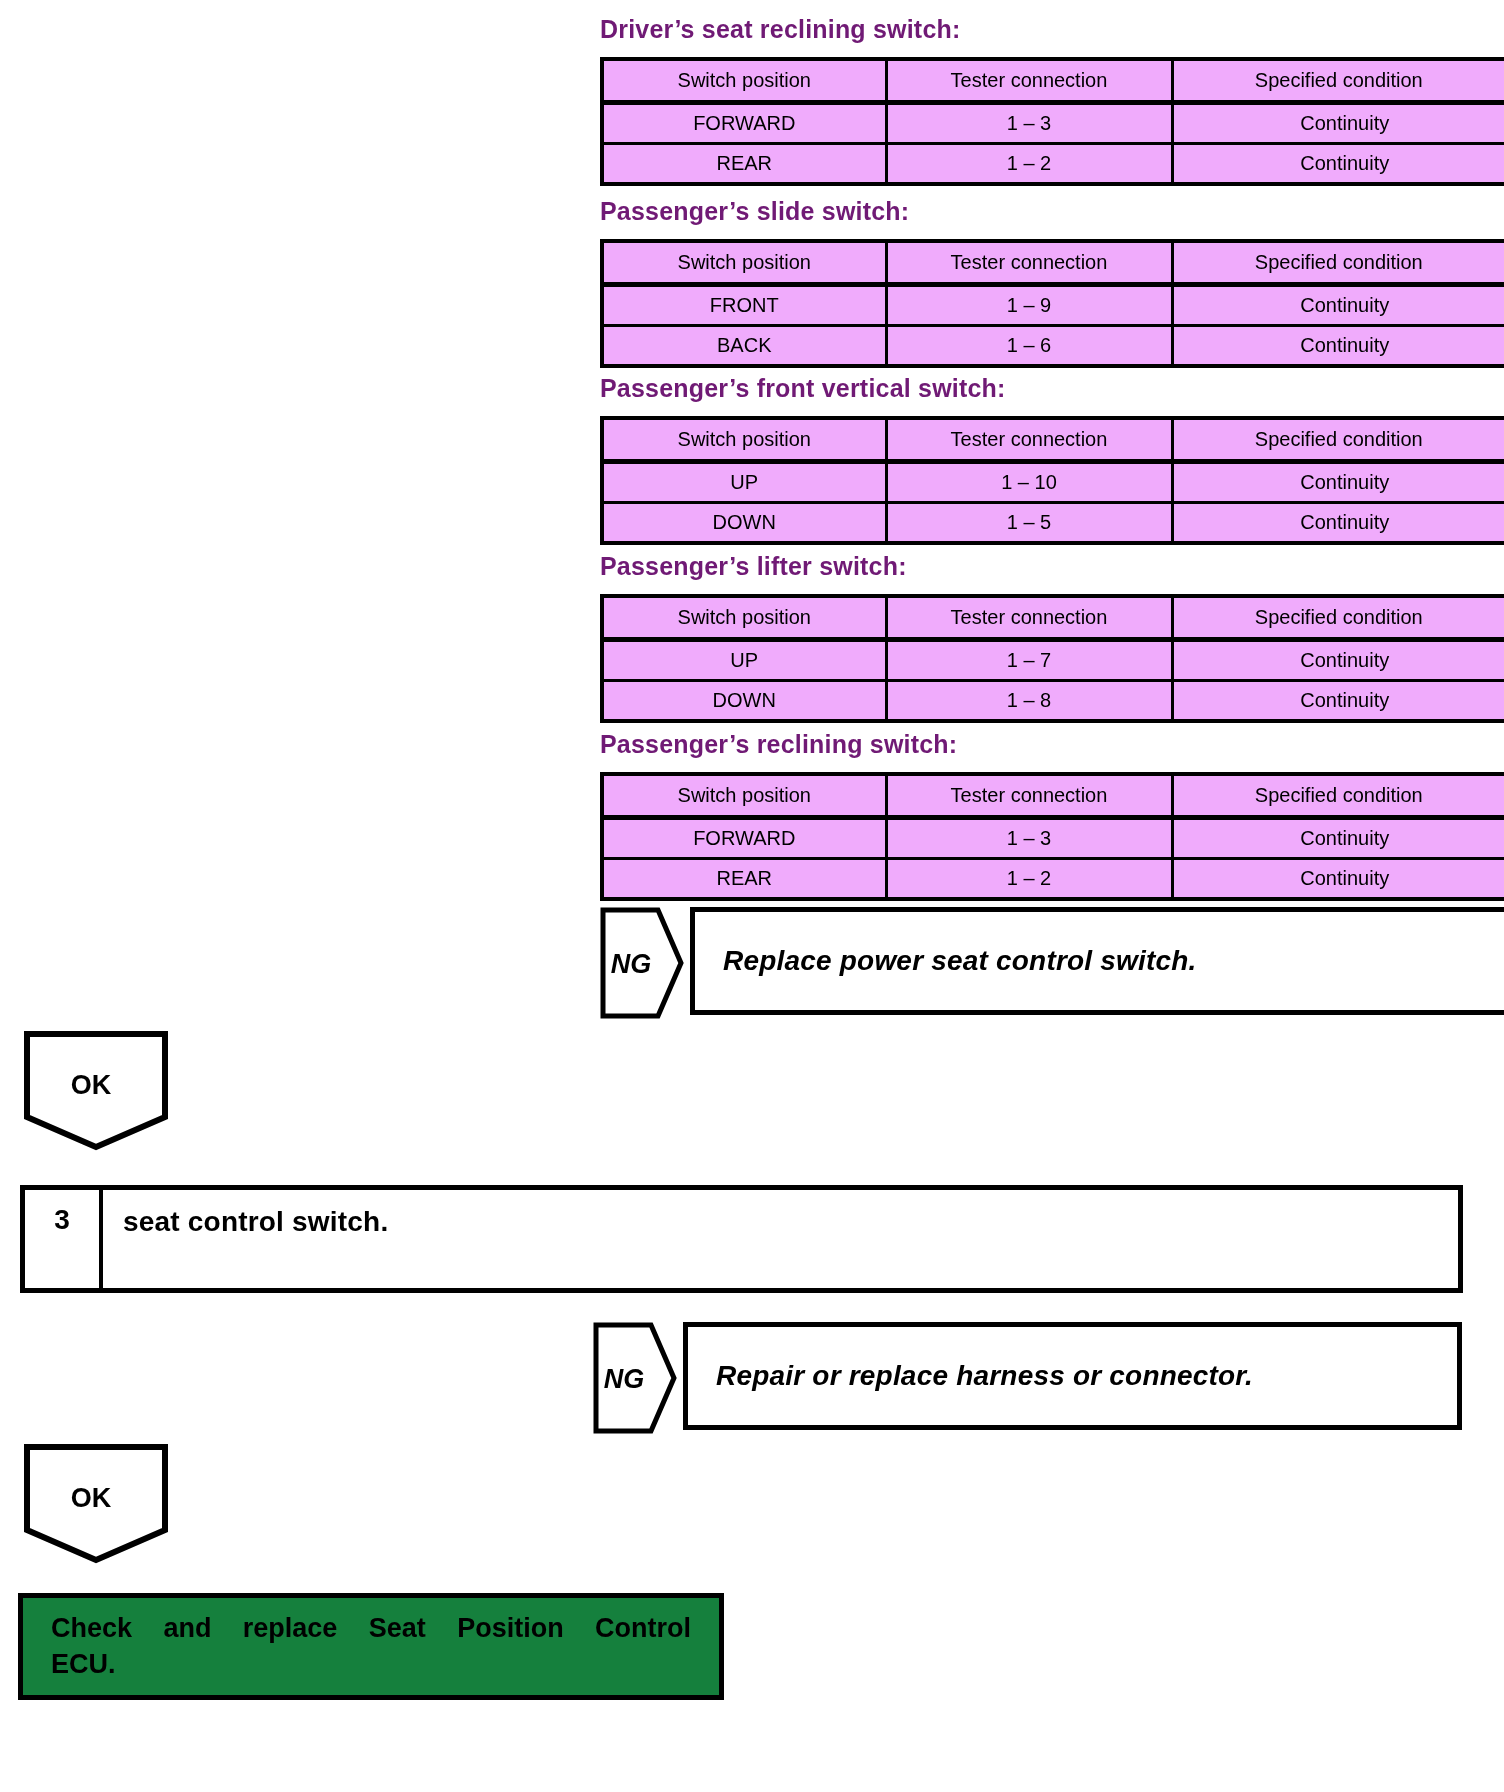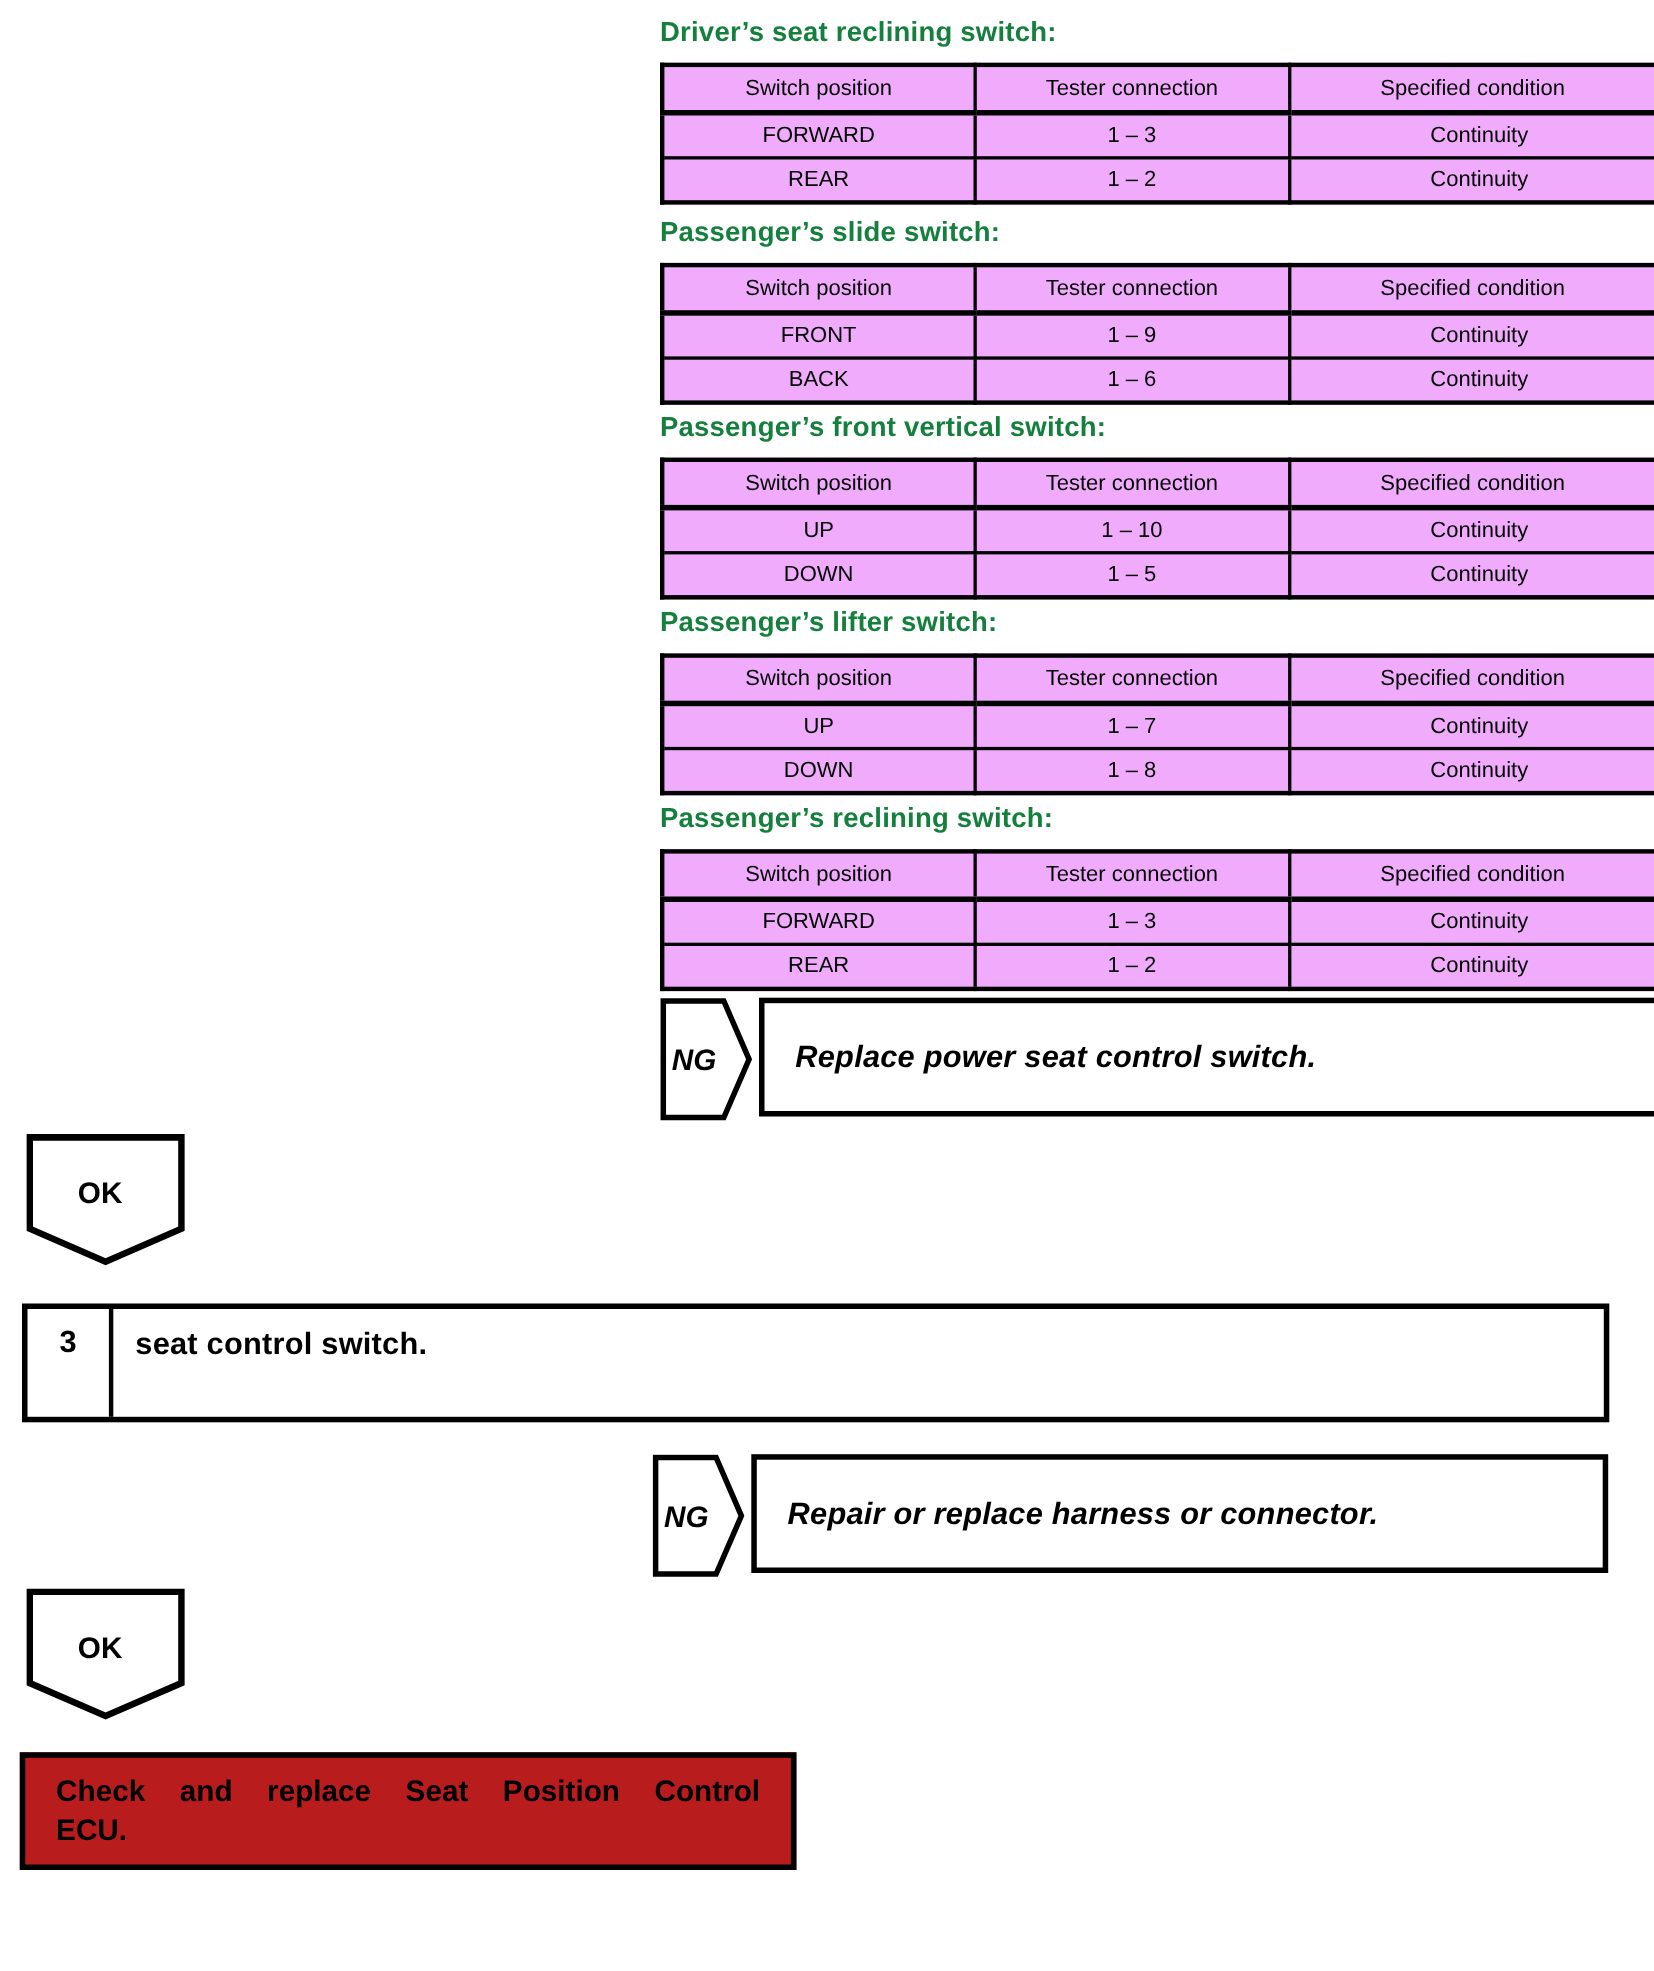--- a/index.html
+++ b/index.html
@@ -13,21 +13,21 @@
     overflow: hidden;
   }
 
   
   .switch-section { position: absolute; left: 600px; width: 865px; }
   .section-heading {
     margin: 0 0 13px 0;
     font-size: 25px;
     font-weight: bold;
     letter-spacing: 0.2px;
-    color: #15803d;
+    color: #701a75;
   }
   table.spec-table {
     border-collapse: collapse;
     table-layout: fixed;
     width: 908px;
     background: #f0abfc;
   }
   table.spec-table th, table.spec-table td {
     border: 3px solid #000;
     font-size: 20px;
@@ -91,21 +91,21 @@
     font-weight: bold;
     line-height: 37px;
     letter-spacing: 0.2px;
   }
   .step-text span { display: block; }
 
   .final-box {
     position: absolute;
     box-sizing: border-box;
     border: 5px solid #000;
-    background: #b91c1c;
+    background: #15803d;
     padding: 12px 28px 0 28px;
     font-size: 27px;
     font-weight: bold;
     line-height: 36px;
   }
   .final-box .line { display: block; }
   .final-box .line.justified { text-align: justify; text-align-last: justify; }
 </style>
 </head>
 <body>

